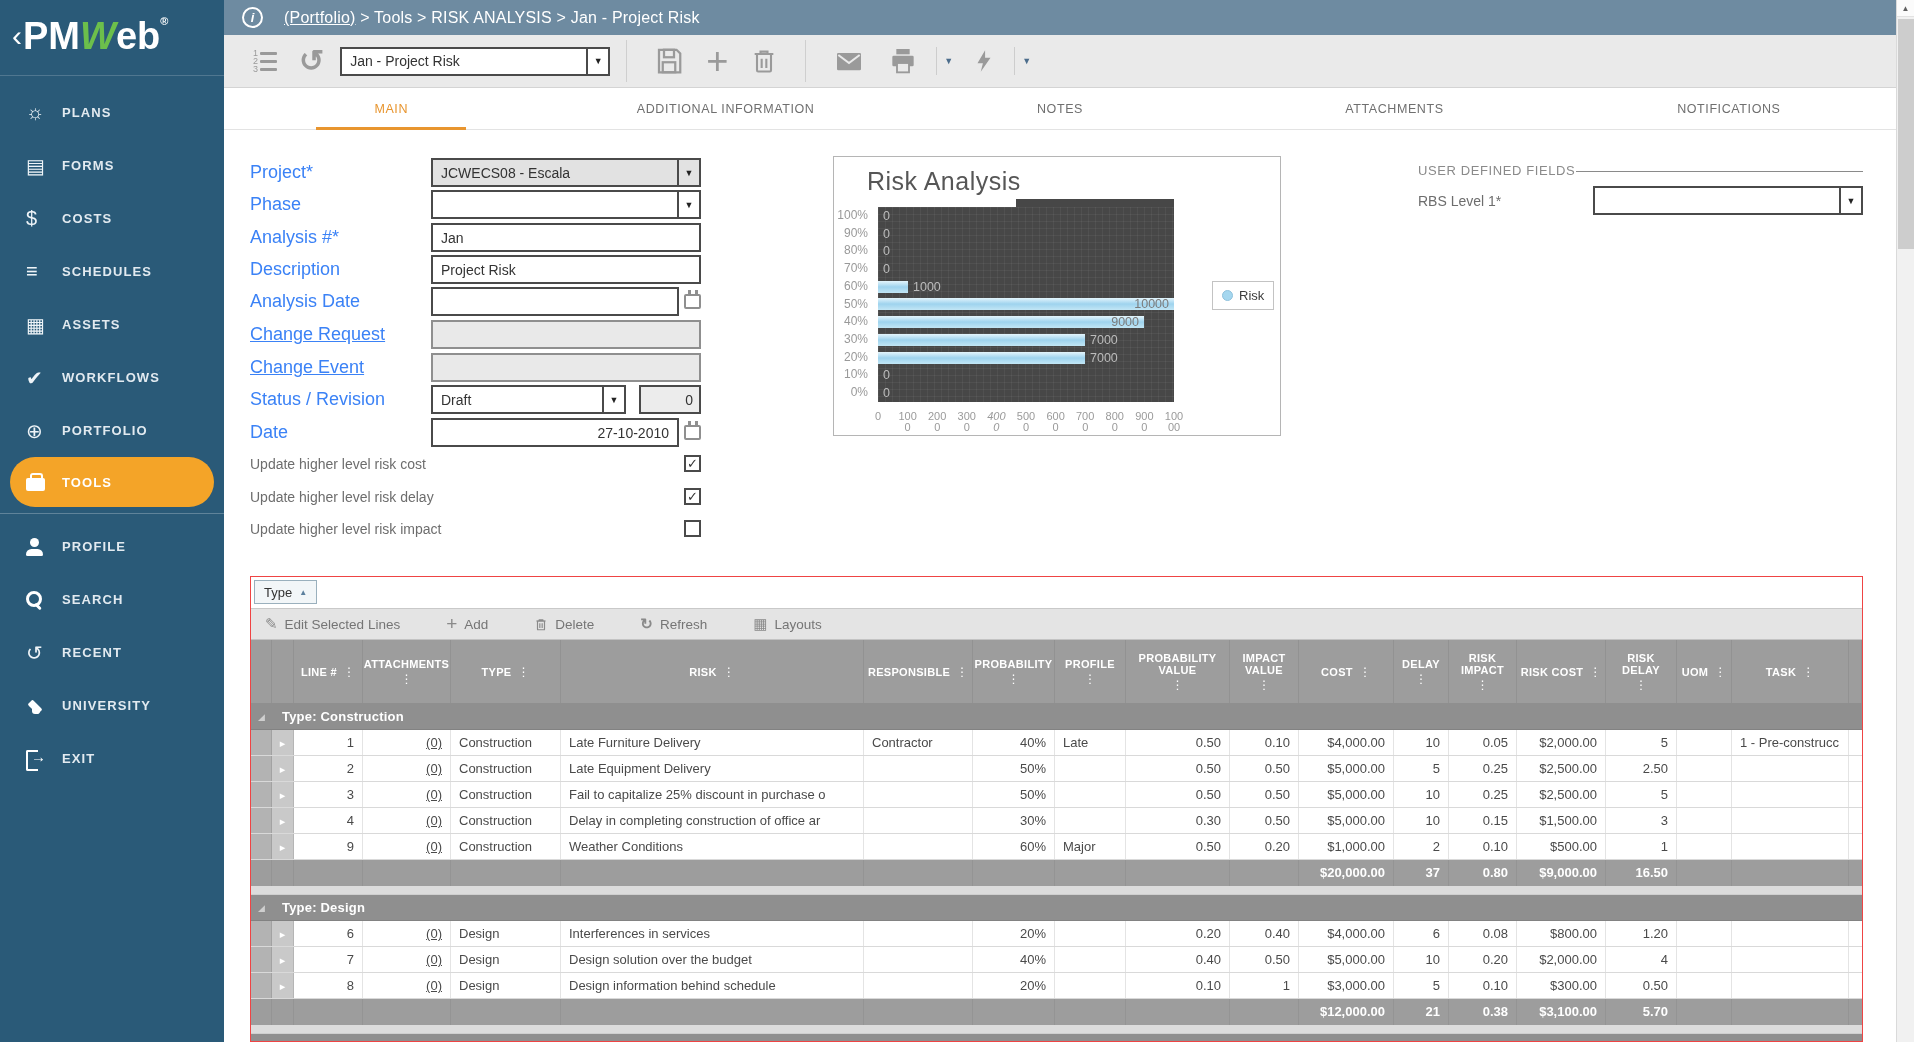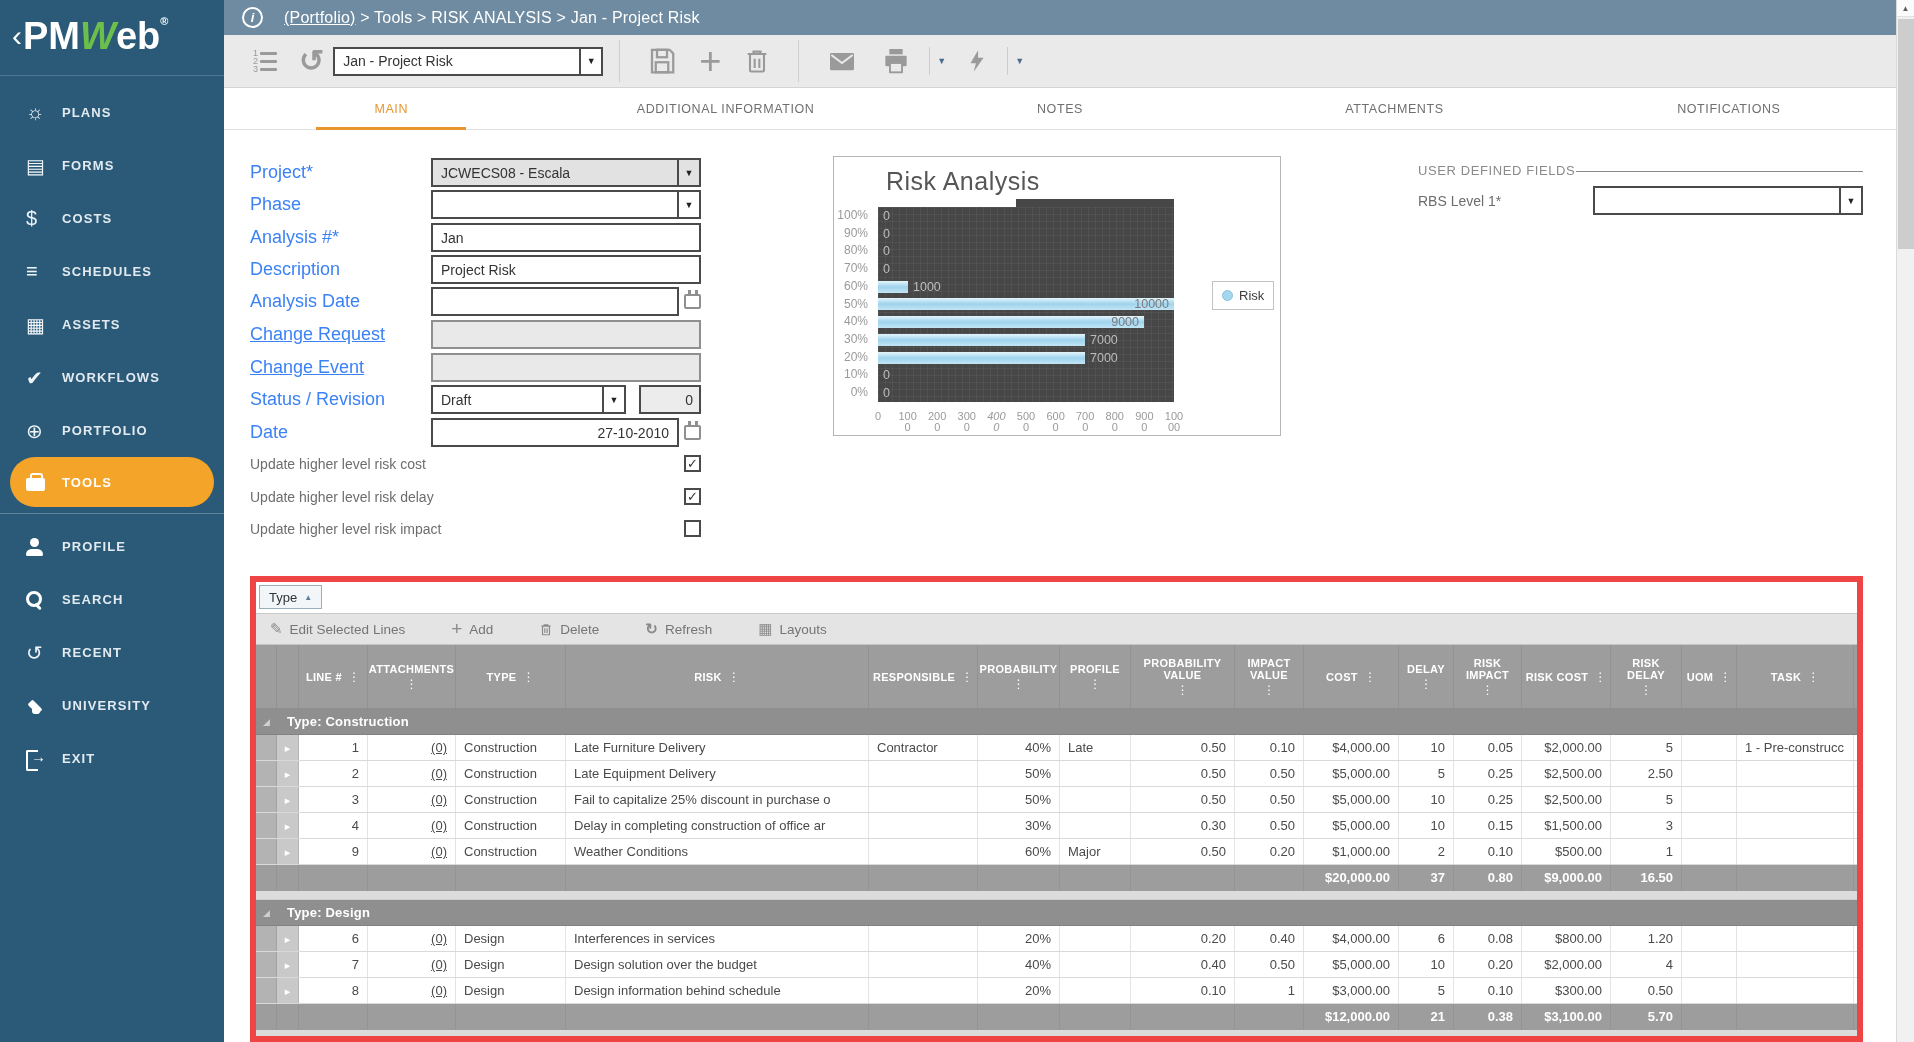--- a/index.html
+++ b/index.html
@@ -40,21 +40,21 @@
     font-size:13px;font-weight:bold;font-style:italic;margin-left:18px;flex:0 0 auto}
   #crumb{margin-left:21px;font-size:16px;letter-spacing:.2px;white-space:nowrap}
   #crumb .bc-link{text-decoration:underline}
   #toolbar{position:absolute;left:224px;top:35px;width:1672px;height:53px;background:#eaeaea;border-bottom:1px solid #d4d4d4;
     display:flex;align-items:center;padding-left:26px}
   .nlist{display:grid;grid-template-columns:8px 17px;gap:2px 2px;align-items:center}
   .nlist i{font-style:normal;font-size:9px;color:#9a9a9a;line-height:6px;text-align:right}
   .nlist b{height:3px;background:#9a9a9a;border-radius:1px}
   .tb-glyph{color:#9a9a9a}
   #hist-icon{font-size:30px;font-weight:bold;margin-left:22px;line-height:28px}
-  #record-dd{margin-left:9px;width:270px}
+  #record-dd{margin-left:16px;width:270px}
   .dd{position:relative;background:#fff;border:2px solid #4a4a4a;height:29px;display:flex;align-items:stretch}
   .dd input{flex:1;border:none;outline:none;font-family:"Liberation Sans",sans-serif;font-size:14px;padding:0 8px;background:transparent;color:#333;min-width:0}
   .dd .dd-btn{width:22px;border-left:2px solid #4a4a4a;display:flex;align-items:center;justify-content:center;font-size:9px;color:#222;background:#fff}
   .dd.disabled,.dd.disabled .dd-btn{background:#e2e2e2}
   .tb-sep{width:1px;height:42px;background:#cfcfcf;margin:0 16px}
   .tb-ic{display:flex;align-items:center;justify-content:center;margin:0 11px}
   .tb-caret{display:flex;align-items:center;padding:0 7px;color:#4c6d8c;font-size:9px;border-left:1px solid #cdcdcd;height:28px;margin-left:6px}
   #tabs{position:absolute;left:224px;top:88px;width:1672px;height:42px;background:#fff;border-bottom:1px solid #e3e3e3;display:flex}
   .tab{flex:1;display:flex;align-items:center;justify-content:center;font-size:12.5px;letter-spacing:.6px;color:#6f6f6f;position:relative;cursor:pointer}
   .tab.active{color:#e8952f}
@@ -72,21 +72,21 @@
   .tin.num{width:62px;text-align:right;background:#ececec;position:absolute;right:0;top:0;padding:0 6px}
   .dd.status{width:195px}
   .cal-icon{position:absolute;right:0;top:7px;width:17px;height:15px;border:2px solid #8f8f8f;border-radius:2px;background:#fff;display:inline-block}
   .cal-icon::before{content:"";position:absolute;top:-6px;left:2px;width:3px;height:4px;background:#8f8f8f;box-shadow:7px 0 0 #8f8f8f}
   #check-rows{position:absolute;left:26px;top:320px;width:451px}
   .chk-row{position:relative;height:32.5px}
   .chk-label{position:absolute;left:0;top:6px;font-size:14px;color:#6d6d6d;white-space:nowrap}
   .chk{position:absolute;right:0;top:5px;width:17px;height:17px;border:2px solid #4a4a4a;background:#fff;font-size:13px;line-height:13px;text-align:center;color:#333}
   
   #chart{position:absolute;left:609px;top:26px;width:448px;height:280px;border:1px solid #b5b5b5;background:#fff}
-  .chart-title{position:absolute;left:52px;top:10px;font-size:25px;color:#565656;letter-spacing:.5px}
+  .chart-title{position:absolute;left:33px;top:10px;font-size:25px;color:#565656;letter-spacing:.5px}
   #chart-ylabels{position:absolute;left:0;top:50px;width:40px}
   .ylab{height:17.72px;line-height:17.72px;text-align:right;font-size:12px;color:#999;padding-right:6px}
   #chart-plot{position:absolute;left:44px;top:50px;width:296px;height:195px;background:#474747;
     background-image:repeating-linear-gradient(to right,rgba(255,255,255,.05) 0 1px,transparent 1px 7px),
                      repeating-linear-gradient(to bottom,rgba(255,255,255,.05) 0 1px,transparent 1px 7px)}
   #chart-plot::before{content:"";position:absolute;left:138px;top:-8px;right:0;height:8px;background:#474747}
   .crow{height:17.72px;display:flex;align-items:center}
   .cbar{height:12px;background:linear-gradient(180deg,#e4f5fc 0%,#9ed3ee 50%,#c2e6f5 100%);display:flex;align-items:center;justify-content:flex-end;flex:0 0 auto}
   .blab{font-size:12.5px;color:#bcbcbc;margin-left:5px;white-space:nowrap}
   .blab.inside{color:#7b7b7b;margin:0 5px 0 0}
@@ -94,21 +94,21 @@
   .xtick{position:absolute;width:30px;text-align:center;font-size:11px;line-height:11px;color:#9a9a9a;top:3px}
   #chart-legend{position:absolute;left:378px;top:124px;border:1px solid #c3c3c3;background:#fff;padding:6px 9px;
     display:flex;align-items:center;gap:6px;font-size:13px;color:#3c3c3c}
   .legend-dot{width:11px;height:11px;border-radius:50%;background:#a5d7ef;border:1px solid #8fc2dd;flex:0 0 auto}
   
   #udf-title{position:absolute;left:1194px;top:33px;font-size:13px;color:#8a8a8a;letter-spacing:.6px}
   #udf-line{position:absolute;left:1352px;top:41px;width:287px;border-top:1px solid #8a8a8a}
   #udf-rbs-label{position:absolute;left:1194px;top:63px;font-size:14px;color:#6d6d6d}
   #udf-rbs{position:absolute;left:1369px;top:56px;width:270px}
   
-  #grid{position:absolute;left:26px;top:446px;width:1613px;bottom:0;border:6px solid #ef4444;overflow:hidden;background:#4d7c0f}
+  #grid{position:absolute;left:26px;top:446px;width:1613px;bottom:0;border:1px solid #ef4444;overflow:hidden;background:#4d7c0f}
   #grid-chiprow{height:31px;background:#fff;padding:3px 0 0 3px}
   #group-chip{display:inline-flex;align-items:center;gap:7px;height:24px;padding:0 9px;border:1px solid #9ab0bd;background:#f2f6f8;font-size:13px;color:#333}
   .chip-sort{font-size:8px;color:#5b7f9d}
   #grid-toolbar{height:32px;background:#e4e4e4;border-top:1px solid #c9c9c9;border-bottom:1px solid #c3c3c3;display:flex;align-items:center;padding-left:14px}
   .gtb{display:inline-flex;align-items:center;gap:7px;margin-right:46px;color:#757575;font-size:13.5px;cursor:pointer}
   .gtb .gtb-ic{font-size:15px;color:#8a8a8a;display:flex;align-items:center}
   #grid-header{display:flex;height:64px;background:#9d9d9d;border-bottom:1px solid #8f8f8f}
   .hc{display:flex;flex-wrap:wrap;align-items:center;justify-content:center;align-content:center;gap:2px 6px;
     border-right:1px solid #929292;color:#fff;font-weight:bold;font-size:11px;letter-spacing:.3px;text-align:center;padding:2px;overflow:hidden}
   .hdots{font-size:12px;font-weight:normal;letter-spacing:0}

